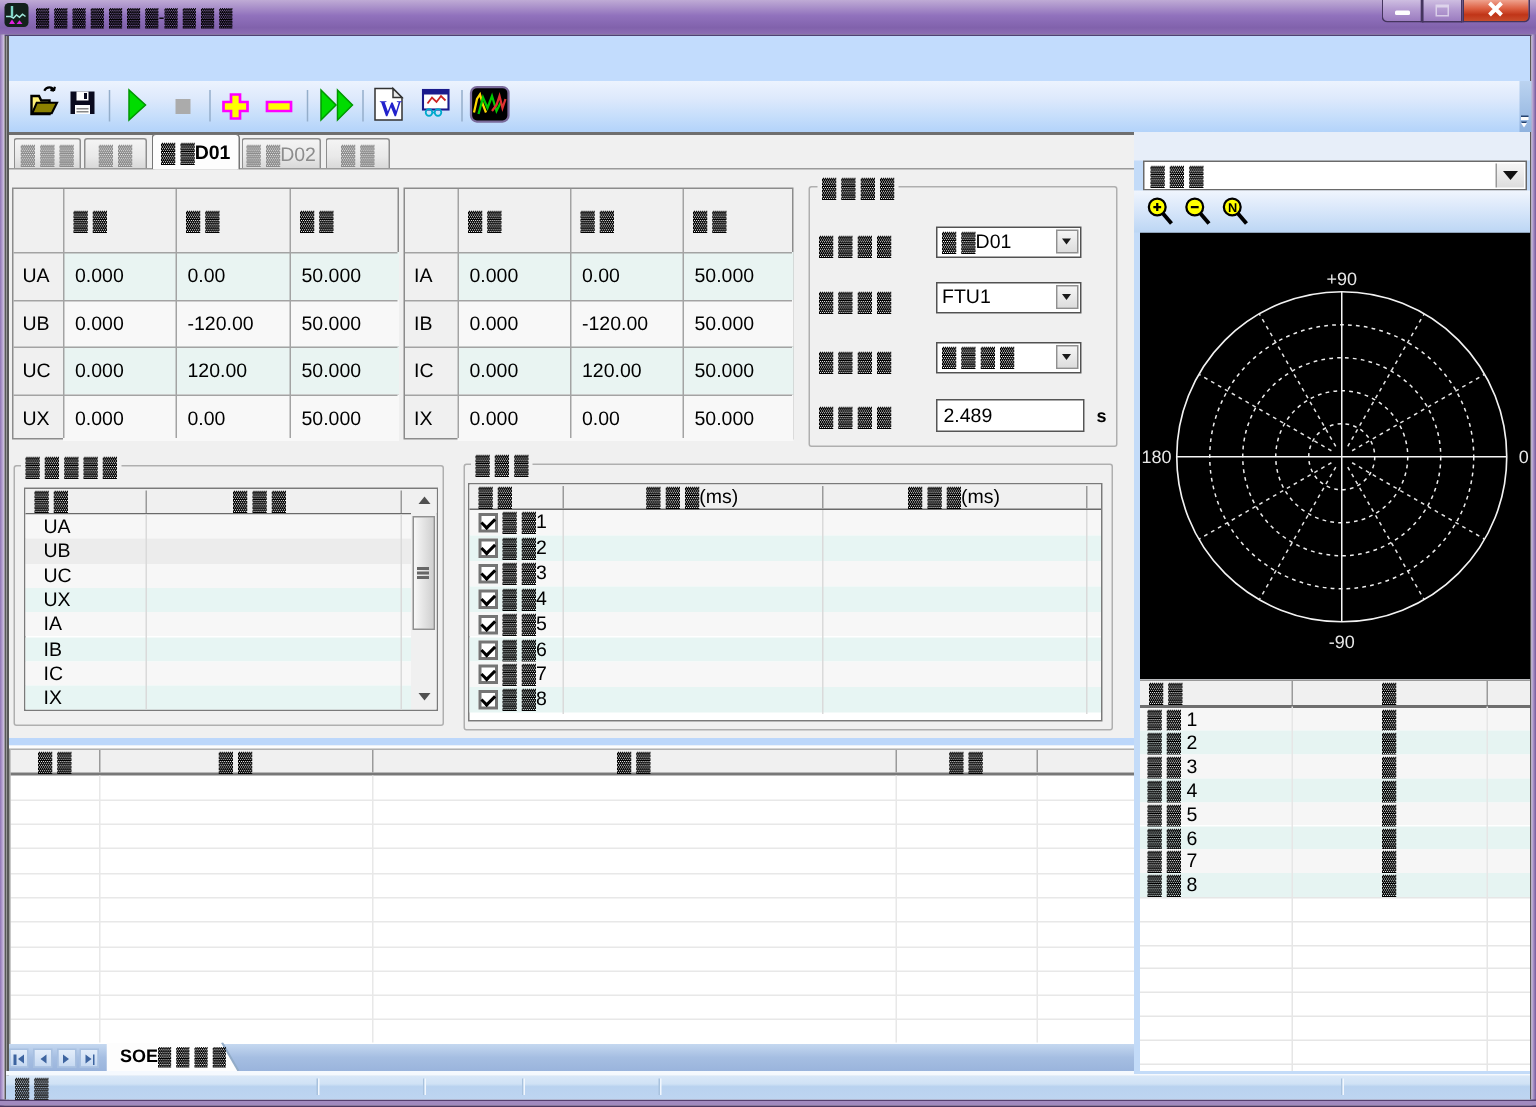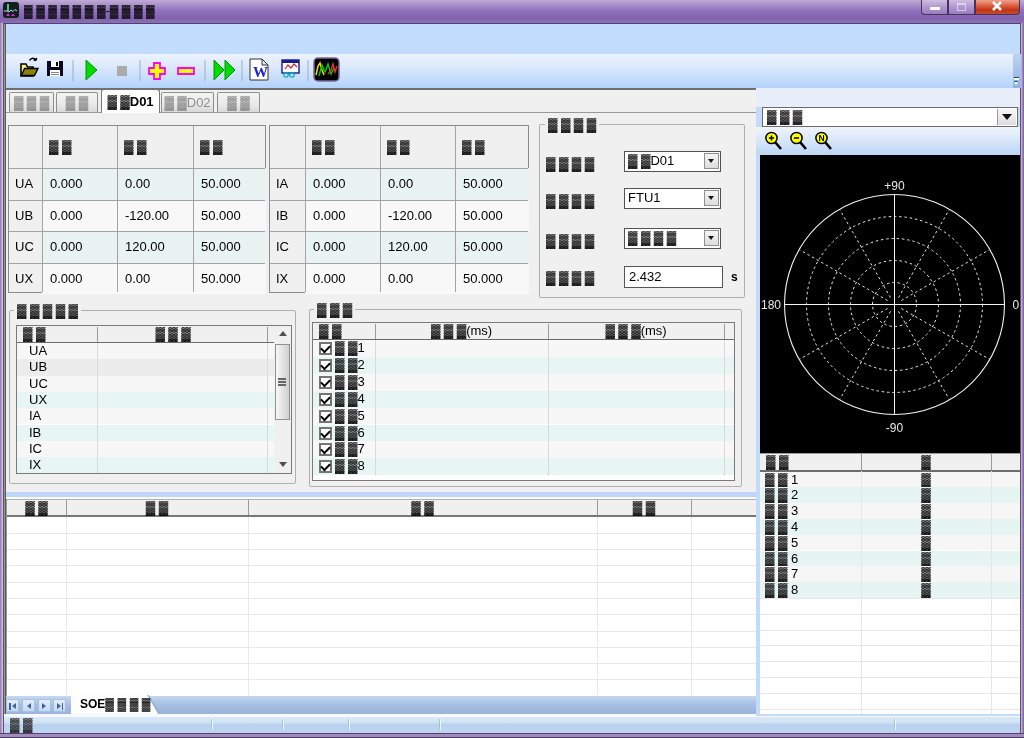--- a/index.html
+++ b/index.html
@@ -208,21 +208,21 @@
         <div class="a" style="left:3px;top:5px;width:0;height:0;border:3.5px solid transparent;border-top:4.5px solid #1A1A1A;border-bottom:none"></div>
       </div>
     </div>
     <div class="a" style="left:624px;top:228px;width:97px;height:21px;background:#fff;border:1.5px solid #525252">
       <div class="a" style="left:3px;top:0;height:17px;line-height:17px;font-size:13px"><span class="z">▓▓▓▓</span></div>
       <div class="a" style="right:1px;top:1px;width:15px;height:16px;background:linear-gradient(#F5F5F5,#DDDDDD);border:1px solid #909090">
         <div class="a" style="left:3px;top:5px;width:0;height:0;border:3.5px solid transparent;border-top:4.5px solid #1A1A1A;border-bottom:none"></div>
       </div>
     </div>
     <div class="a" style="left:624px;top:266px;width:99px;height:22px;background:#fff;border:1px solid #555">
-      <div class="a" style="left:4px;top:0;height:20px;line-height:20px;font-size:13px">2.432</div>
+      <div class="a" style="left:4px;top:0;height:20px;line-height:20px;font-size:13px">2.489</div>
     </div>
     <div class="a" style="left:731px;top:266px;height:22px;line-height:22px;font-size:12px;font-weight:bold">s</div>
 <div class="gbox" style="left:9px;top:310px;width:287px;height:174px"></div>
     <div class="glab" style="left:14px;top:304px"><span class="z">▓▓▓▓▓</span></div>
     <div class="a" style="left:16px;top:325px;width:276px;height:149px;background:#fff;border:1px solid #7A7A7A">
       <div class="a" style="left:0;top:0;width:274px;height:16.5px;background:#F0F0F0;border-bottom:1.5px solid #6A6A6A"></div>
       <div class="a" style="left:6px;top:0;height:16px;line-height:16px"><span class="z">▓▓</span></div>
       <div class="a" style="left:71px;top:0;width:170px;height:16px;line-height:16px;text-align:center"><span class="z">▓▓▓</span></div>
       <div class="a" style="left:80px;top:1px;width:1px;height:15px;background:#9A9A9A"></div>
       <div class="a" style="left:250px;top:1px;width:1px;height:15px;background:#9A9A9A"></div>

